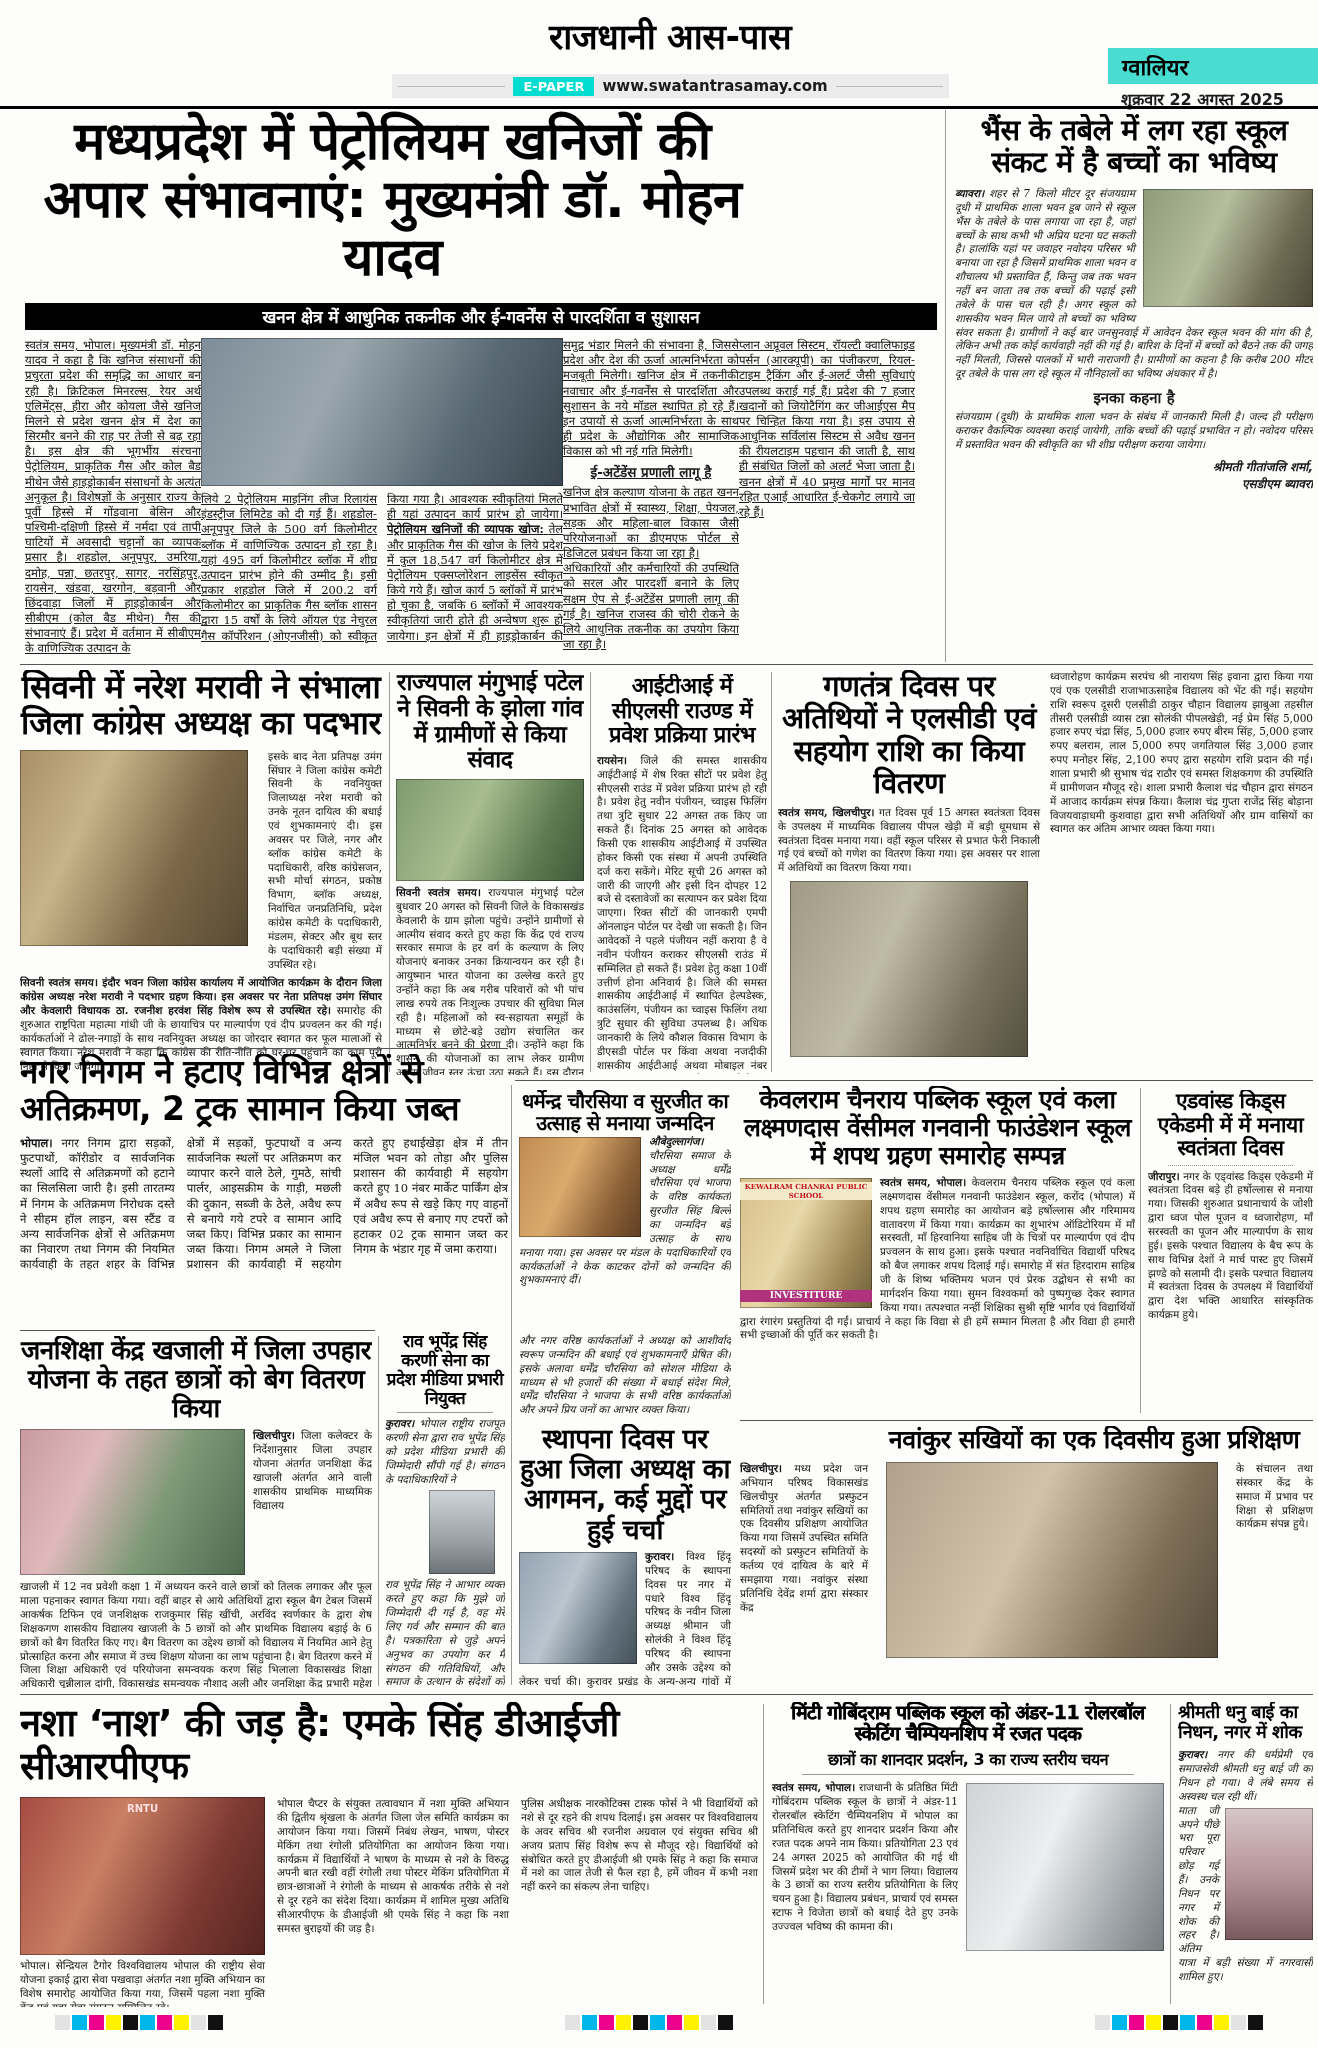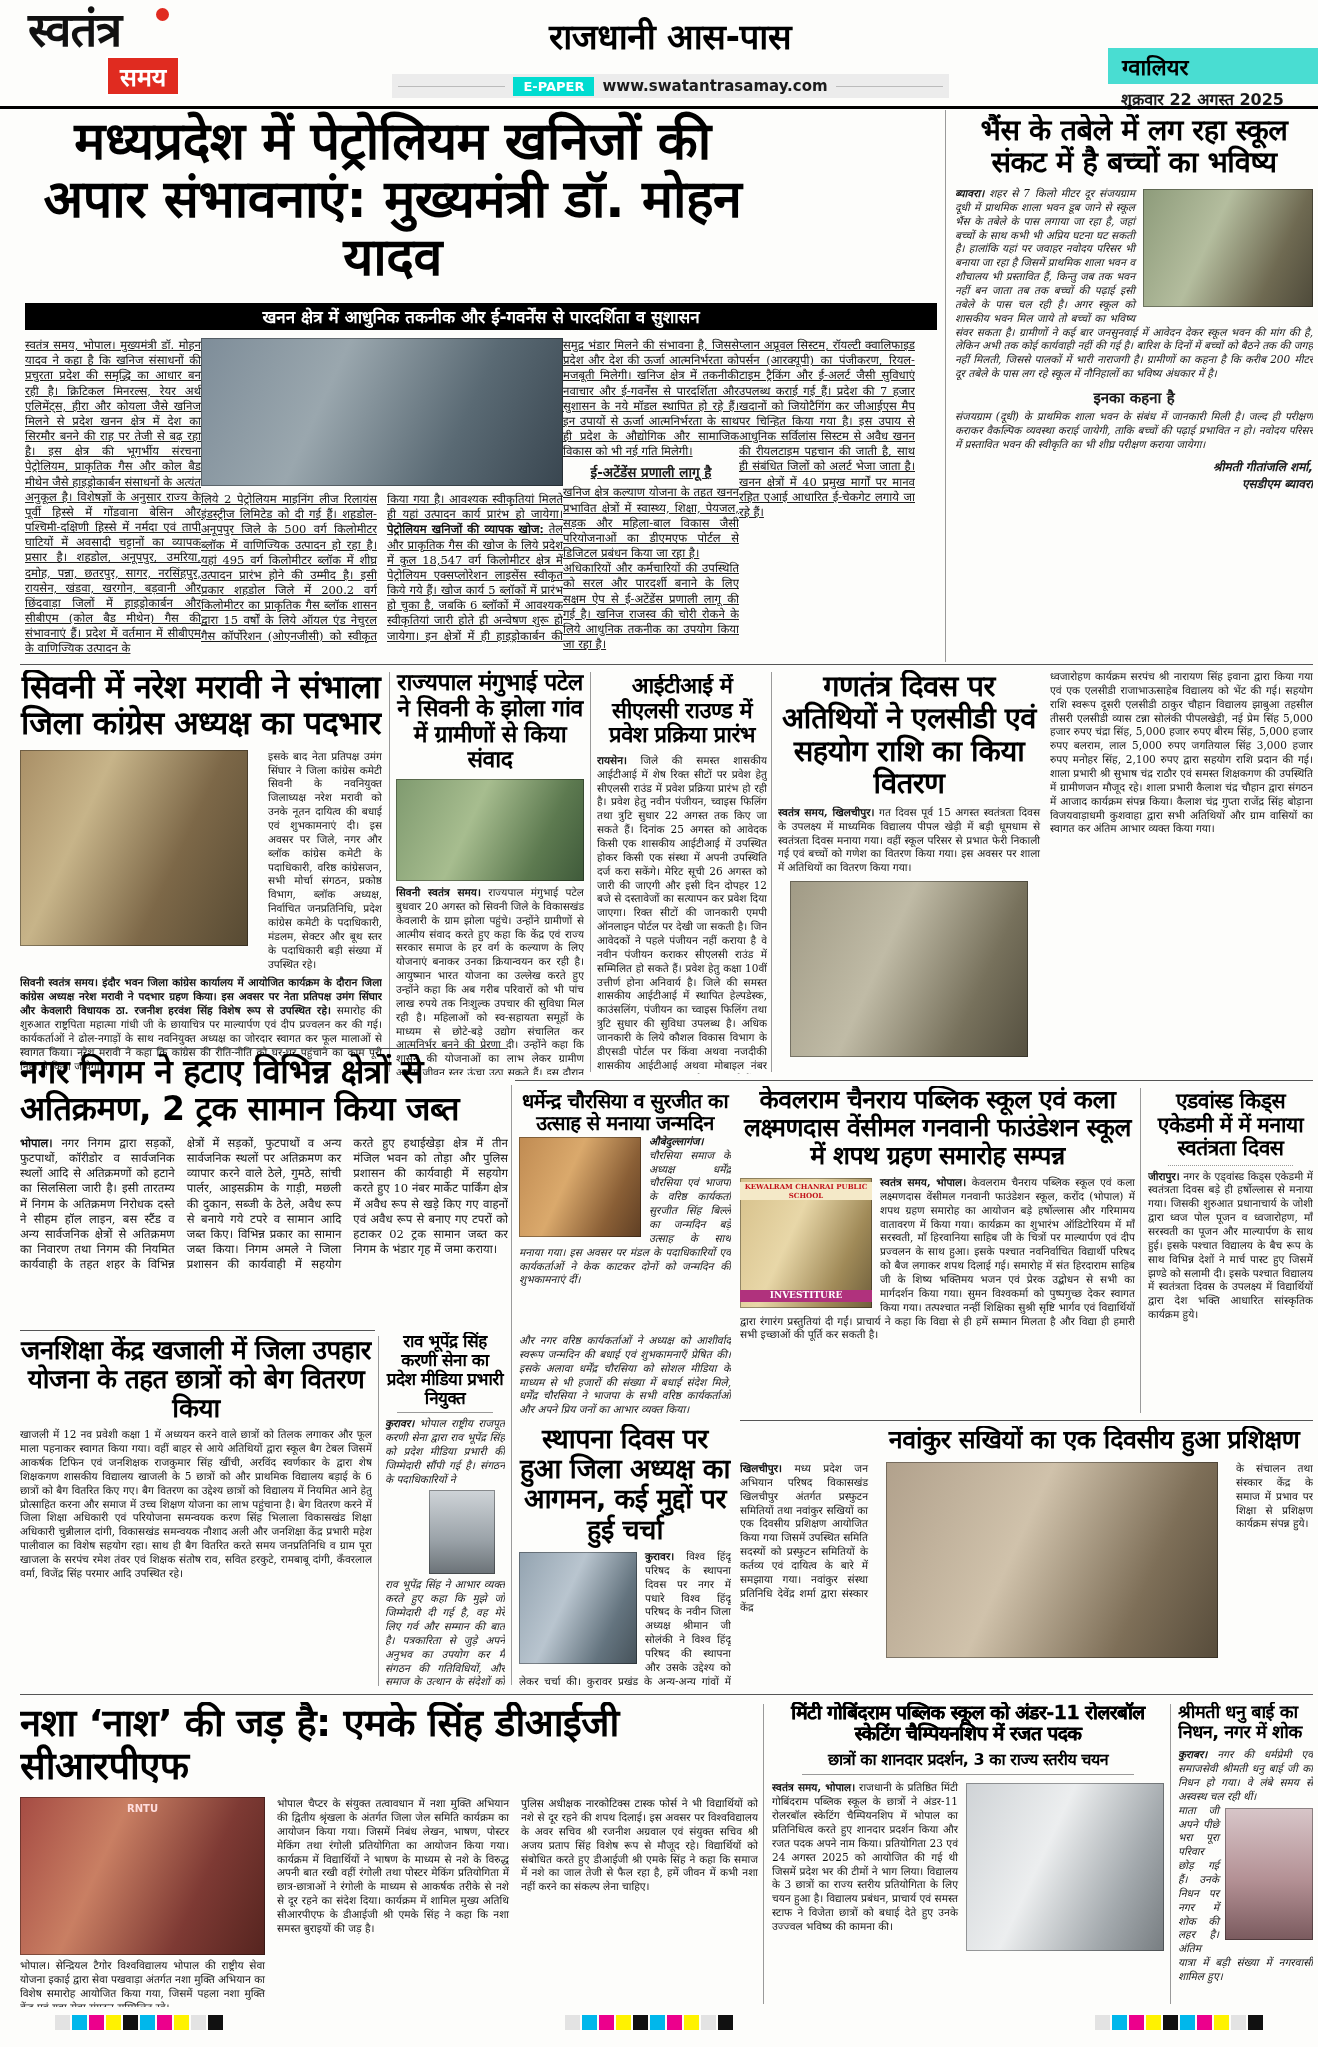--- a/index.html
+++ b/index.html
@@ -28,25 +28,20 @@
   .masthead-top{font-weight:900;font-size:47px;color:#111;letter-spacing:-1px;line-height:1;}
   .masthead-dot{position:absolute;width:13px;height:13px;border-radius:50%;background:#e02b20;}
   .masthead-samay{position:absolute;background:#e02b20;color:#fff;font-weight:900;font-size:25px;
                   padding:1px 12px;border:2px solid #fff;}
 </style>
 </head>
 <body>
 
 <div class="page">
 
-  <div class="abs" style="left:28px;top:6px;width:220px;height:96px;">
-    <div class="masthead-dot" style="left:128px;top:2px;"></div>
-    <div class="masthead-top">स्वतंत्र</div>
-    <div class="masthead-samay" style="left:78px;top:50px;">समय</div>
-  </div>
 
   <div class="abs hl" style="left:430px;top:18px;width:480px;font-size:35px;">राजधानी आस-पास</div>
 
   <div class="abs epaper-strip" style="left:392px;top:74px;width:545px;height:24px;">
     <span style="flex:1;border-top:1px solid #bbb;"></span>
     <span class="epaper-chip">E-PAPER</span>
     <span class="bold" style="font-size:15px;">www.swatantrasamay.com</span>
     <span style="flex:1;border-top:1px solid #bbb;"></span>
   </div>
 
@@ -156,20 +151,27 @@
     <div class="hl" style="font-size:33px;text-align:left;">नगर निगम ने हटाए विभिन्न क्षेत्रों से अतिक्रमण, 2 ट्रक सामान किया जब्त</div>
     <div class="body-txt" style="column-count:3;column-gap:12px;margin-top:8px;height:178px;">
       <span class="bold">भोपाल।</span>
       <span> नगर निगम द्वारा सड़कों, फुटपाथों, कॉरीडोर व सार्वजनिक स्थलों आदि से अतिक्रमणों को हटाने का सिलसिला जारी है। इसी तारतम्य में निगम के अतिक्रमण निरोधक दस्ते ने सीहम हॉल लाइन, बस स्टैंड व अन्य सार्वजनिक क्षेत्रों से अतिक्रमण का निवारण तथा निगम की नियमित कार्यवाही के तहत शहर के विभिन्न क्षेत्रों में सड़कों, फुटपाथों व अन्य सार्वजनिक स्थलों पर अतिक्रमण कर व्यापार करने वाले ठेले, गुमठे, सांची पार्लर, आइसक्रीम के गाड़ी, मछली की दुकान, सब्जी के ठेले, अवैध रूप से बनाये गये टपरे व सामान आदि जब्त किए। विभिन्न प्रकार का सामान जब्त किया। निगम अमले ने जिला प्रशासन की कार्यवाही में सहयोग करते हुए हथाईखेड़ा क्षेत्र में तीन मंजिल भवन को तोड़ा और पुलिस प्रशासन की कार्यवाही में सहयोग करते हुए 10 नंबर मार्केट पार्किंग क्षेत्र में अवैध रूप से खड़े किए गए वाहनों एवं अवैध रूप से बनाए गए टपरों को हटाकर 02 ट्रक सामान जब्त कर निगम के भंडार गृह में जमा कराया।</span>
     </div>
   </div>
 
   <div class="abs hline" style="left:20px;top:1330px;width:355px;"></div>
   <div class="abs" style="left:20px;top:1336px;width:352px;height:352px;overflow:hidden;">
     <div class="hl" style="font-size:26px;">जनशिक्षा केंद्र खजाली में जिला उपहार योजना के तहत छात्रों को बेग वितरण किया</div>
+    <div style="display:flex;gap:8px;margin-top:6px;">
+      <div class="photo" style="width:225px;height:146px;flex:none;background:linear-gradient(115deg,#c79aa0,#e0b9bd 30%,#7f9a77 60%,#4f6a50);"></div>
+      <div class="body-txt small-txt">
+        <span class="bold">खिलचीपुर।</span>
+        <span> जिला कलेक्टर के निर्देशानुसार जिला उपहार योजना अंतर्गत जनशिक्षा केंद्र खाजली अंतर्गत आने वाली शासकीय प्राथमिक माध्यमिक विद्यालय</span>
+      </div>
+    </div>
     <div class="body-txt small-txt" style="margin-top:5px;">खाजली में 12 नव प्रवेशी कक्षा 1 में अध्ययन करने वाले छात्रों को तिलक लगाकर और फूल माला पहनाकर स्वागत किया गया। वहीं बाहर से आये अतिथियों द्वारा स्कूल बैग टेबल जिसमें आकर्षक टिफिन एवं जनशिक्षक राजकुमार सिंह खींची, अरविंद स्वर्णकार के द्वारा शेष शिक्षकगण शासकीय विद्यालय खाजली के 5 छात्रों को और प्राथमिक विद्यालय बड़ाई के 6 छात्रों को बैग वितरित किए गए। बैग वितरण का उद्देश्य छात्रों को विद्यालय में नियमित आने हेतु प्रोत्साहित करना और समाज में उच्च शिक्षण योजना का लाभ पहुंचाना है। बेग वितरण करने में जिला शिक्षा अधिकारी एवं परियोजना समन्वयक करण सिंह भिलाला विकासखंड शिक्षा अधिकारी चुन्नीलाल दांगी, विकासखंड समन्वयक नौशाद अली और जनशिक्षा केंद्र प्रभारी महेश पालीवाल का विशेष सहयोग रहा। साथ ही बैग वितरित करते समय जनप्रतिनिधि व ग्राम पूरा खाजला के सरपंच रमेश तंवर एवं शिक्षक संतोष राव, सवित हरकुटे, रामबाबू दांगी, कँवरलाल वर्मा, विजेंद्र सिंह परमार आदि उपस्थित रहे।</div>
   </div>
 
   <div class="abs vline" style="left:378px;top:1336px;height:350px;"></div>
   <div class="abs" style="left:385px;top:1332px;width:120px;height:356px;overflow:hidden;">
     <div class="hl" style="font-size:17px;">राव भूपेंद्र सिंह करणी सेना का प्रदेश मीडिया प्रभारी नियुक्त</div>
     <div style="border-top:1px solid #999;margin:4px 12px;"></div>
     <div class="body-txt ital small-txt">
       <span class="bold">कुरावर।</span>
       <span> भोपाल राष्ट्रीय राजपूत करणी सेना द्वारा राव भूपेंद्र सिंह को प्रदेश मीडिया प्रभारी की जिम्मेदारी सौंपी गई है। संगठन के पदाधिकारियों ने</span>

